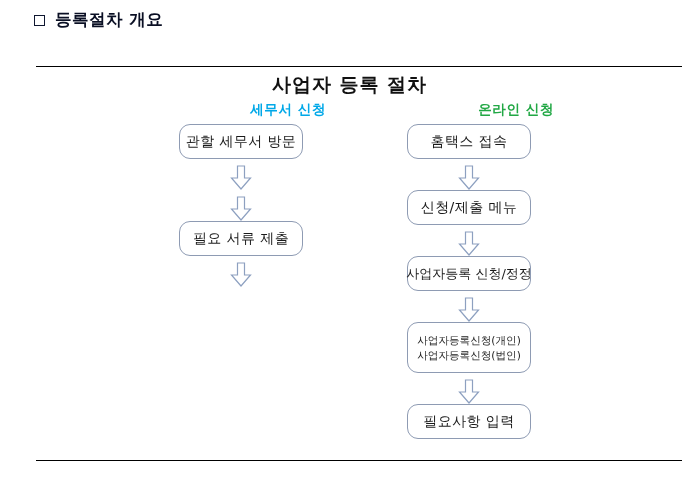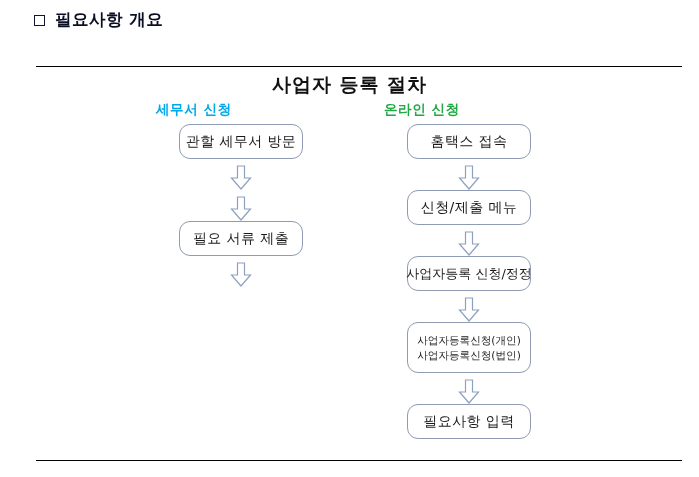--- a/index.html
+++ b/index.html
@@ -71,21 +71,21 @@
     font-weight: bold;
     letter-spacing: 1px;
     color: #111111;
     white-space: nowrap;
   }
 
   .col-heading {
     position: absolute;
     top: 101px;
     width: 170px;
-    text-align: left;
+    text-align: right;
     font-size: 13.5px;
     font-weight: bold;
     letter-spacing: 0.6px;
     white-space: nowrap;
   }
   #col-heading-office { left: 156px; }
   #col-heading-online { left: 384px; }
 
   .flow-col {
     position: absolute;
@@ -131,21 +131,21 @@
     height: 25px;
   }
   .flow-arrow svg { display: block; }
   .gap-a { height: 6px; }
 </style>
 </head>
 <body>
 
 <div id="slide-header">
   <span class="bullet-square"></span>
-  <span class="header-text">필요사항 개요</span>
+  <span class="header-text">등록절차 개요</span>
 </div>
 
 <div class="hrule" id="rule-top"></div>
 <div class="hrule" id="rule-bottom"></div>
 
 <div id="diagram">
 
   <div id="diagram-title">사업자 등록 절차</div>
 
   <div class="col-heading" id="col-heading-office" style="color: rgb(0, 168, 232);">세무서 신청</div>

